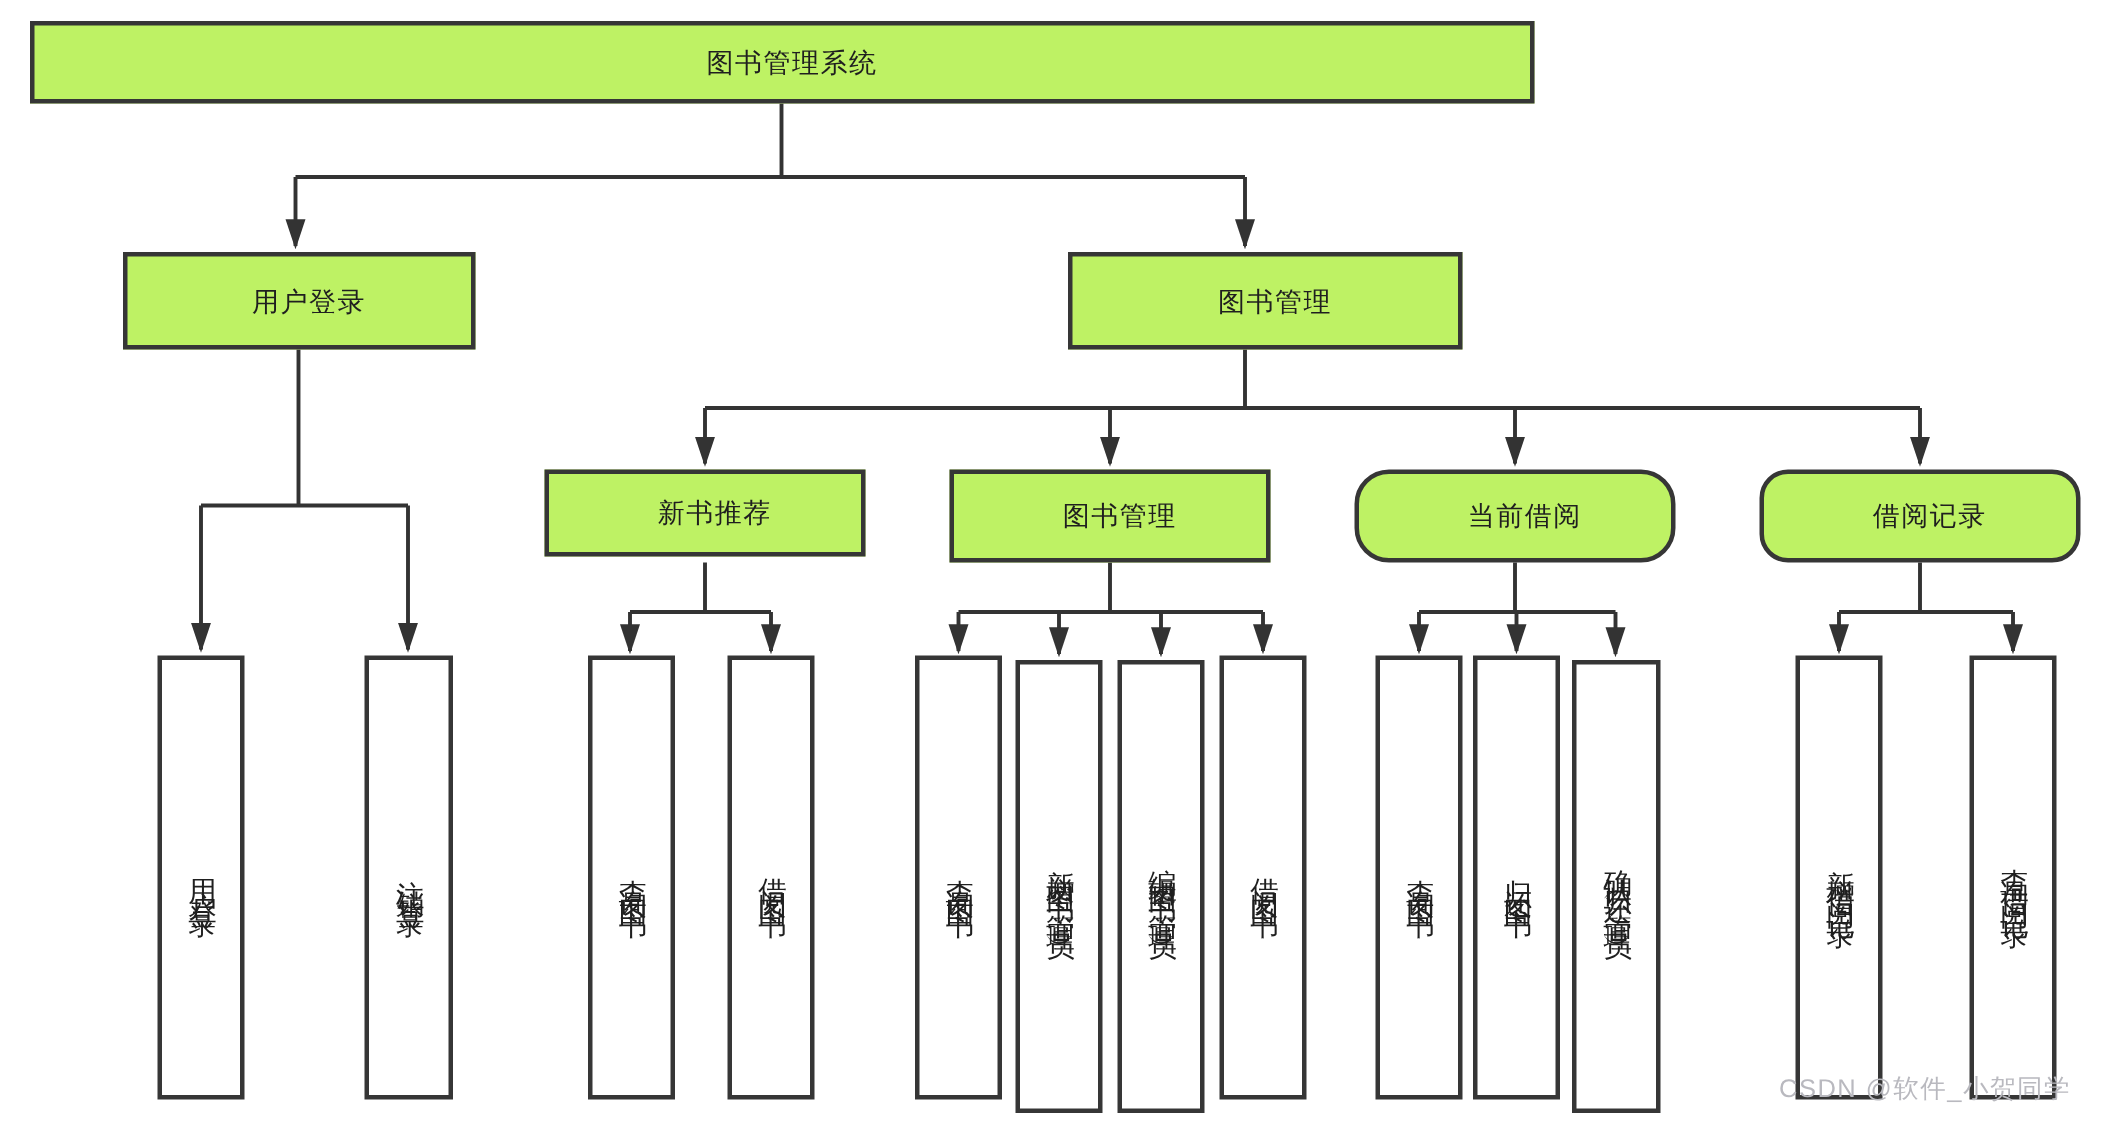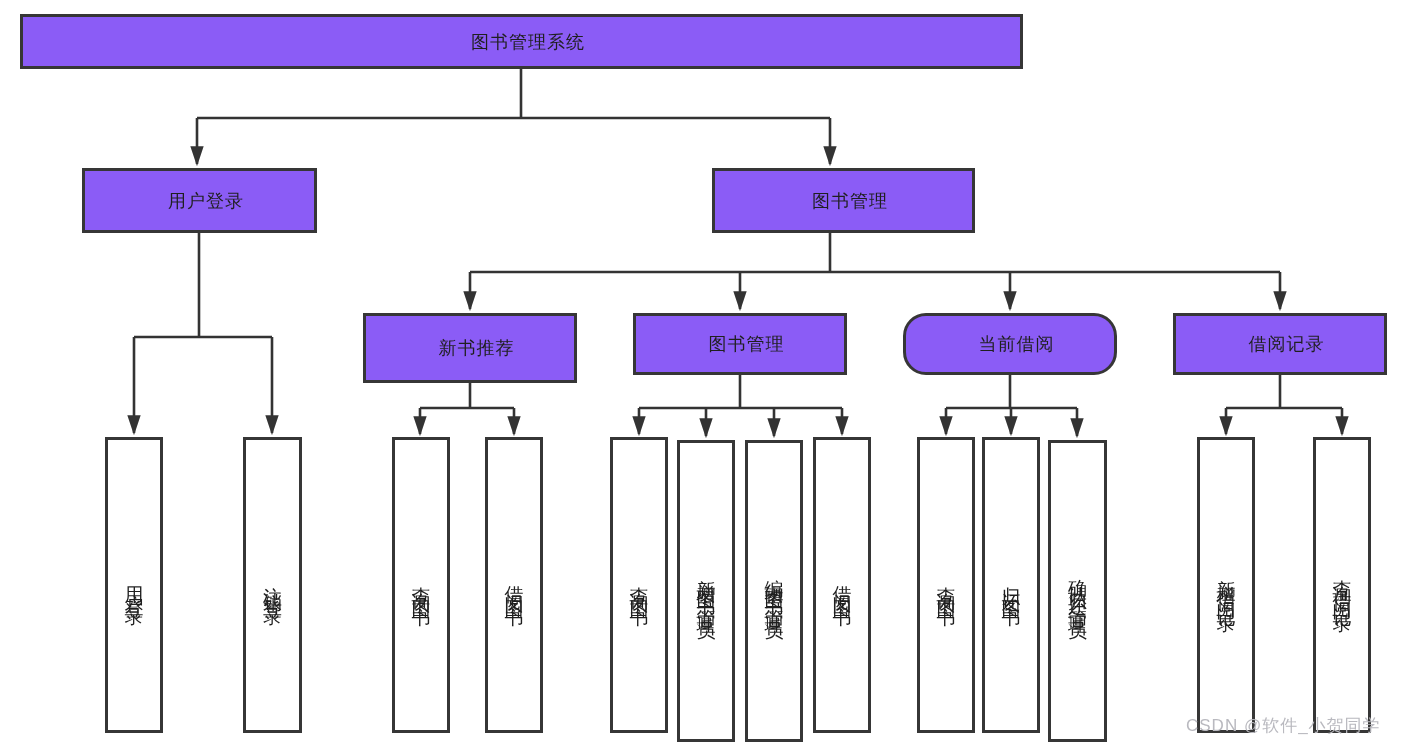--- a/index.html
+++ b/index.html
@@ -19,21 +19,21 @@
     position: absolute;
     left: 0; top: 0;
     width: 1405px;
     height: 747px;
     z-index: 0;
   }
   .hnode {
     position: absolute;
     box-sizing: border-box;
     border: 3px solid var(--border, #333333);
-    background: #8b5cf6;
+    background: #bef264;
     display: flex;
     align-items: center;
     justify-content: center;
     z-index: 1;
     padding-left: 13px;
   }
   .hnode span {
     font-size: 18px;
     letter-spacing: 1px;
     color: var(--text, #1f1f1f);
@@ -130,30 +130,30 @@
     <span>图书管理系统</span>
   </div>
 
   <div class="hnode" style="left:82px; top:168px; width:235px; height:65px;">
     <span>用户登录</span>
   </div>
   <div class="hnode" style="left:712px; top:168px; width:263px; height:65px;">
     <span>图书管理</span>
   </div>
 
-  <div class="hnode" style="left:363px; top:313px; width:214px; height:70px;">
+  <div class="hnode" style="left:363px; top:313px; width:214px; height:58px;">
     <span>新书推荐</span>
   </div>
   <div class="hnode" style="left:633px; top:313px; width:214px; height:62px;">
     <span>图书管理</span>
   </div>
   <div class="hnode" style="left:903px; top:313px; width:214px; height:62px;border-radius:23px;">
     <span>当前借阅</span>
   </div>
-  <div class="hnode" style="left:1173px; top:313px; width:214px; height:62px;">
+  <div class="hnode" style="left:1173px; top:313px; width:214px; height:62px;border-radius:19px;">
     <span>借阅记录</span>
   </div>
 
   <div class="vnode" style="left:105px; top:437px; width:58px; height:296px;">
     <span>用户登录</span>
   </div>
   <div class="vnode" style="left:243px; top:437px; width:59px; height:296px;">
     <span>注销登录</span>
   </div>
 

